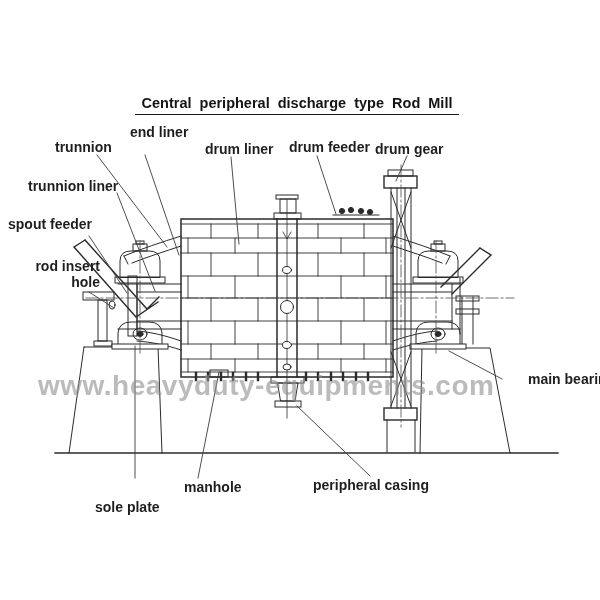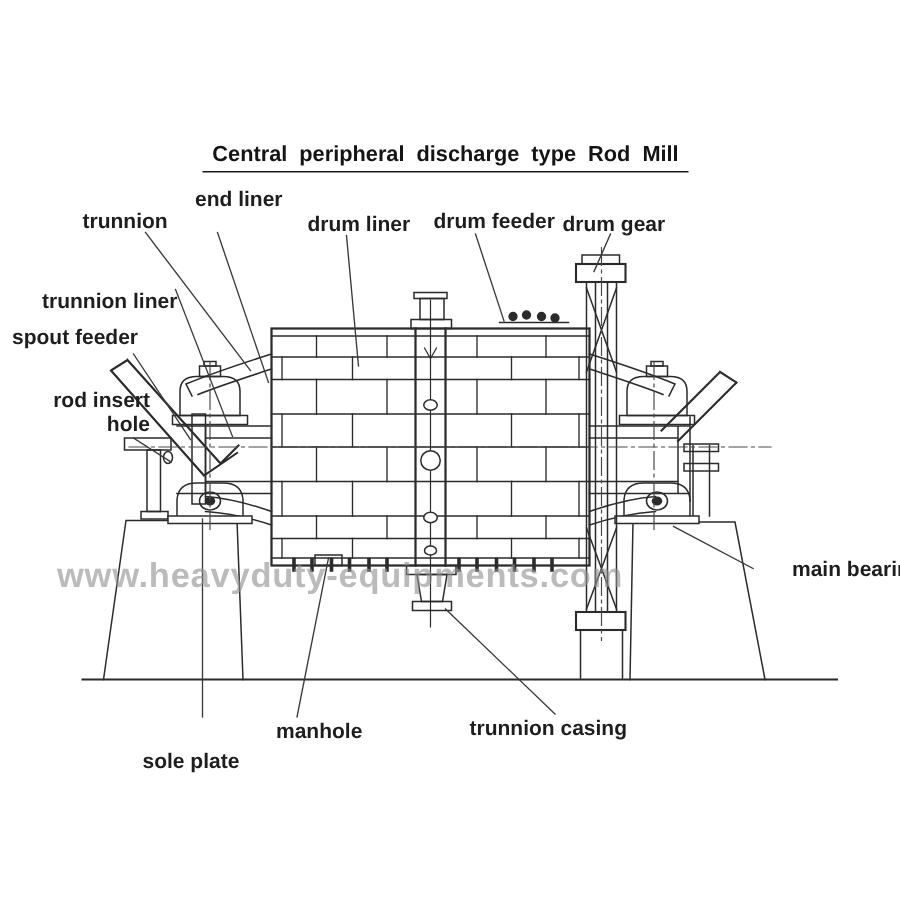--- a/index.html
+++ b/index.html
@@ -14,21 +14,21 @@
     line-height:16px;white-space:nowrap;
   }
   .lbl.wrap{white-space:normal;text-align:right;}
   .title{
     position:absolute;left:135px;top:95px;width:324px;text-align:center;
     font-size:14.5px;font-weight:bold;color:#141414;word-spacing:4px;
     border-bottom:1.6px solid #1a1a1a;padding-bottom:3px;white-space:nowrap;
   }
   .watermark{
     position:absolute;left:38px;top:370px;width:540px;
-    font-size:23px;font-weight:bold;letter-spacing:.5px;
+    font-size:28px;font-weight:bold;letter-spacing:.5px;
     color:#8f8f8f;opacity:.6;white-space:nowrap;pointer-events:none;
   }
 </style>
 </head>
 <body>
 
 <div class="page">
 
   <svg class="art" viewBox="0 0 600 600">
     <g stroke="#2b2b2b" fill="none" stroke-width="1" stroke-linecap="square">
@@ -166,23 +166,23 @@
     </g>
   </svg>
 
   <div class="title">Central peripheral discharge type Rod Mill</div>
 
   <div class="lbl" style="left:55px;top:139px">trunnion</div>
   <div class="lbl" style="left:130px;top:124px">end liner</div>
   <div class="lbl" style="left:205px;top:141px">drum liner</div>
   <div class="lbl" style="left:289px;top:139px">drum feeder</div>
   <div class="lbl" style="left:375px;top:141px">drum gear</div>
-  <div class="lbl" style="left:28px;top:192px">trunnion liner</div>
+  <div class="lbl" style="left:28px;top:178px">trunnion liner</div>
   <div class="lbl" style="left:8px;top:216px">spout feeder</div>
   <div class="lbl wrap" style="left:24px;top:258px;width:76px">rod insert hole</div>
   <div class="lbl" style="left:528px;top:371px">main bearing</div>
   <div class="lbl" style="left:95px;top:499px">sole plate</div>
   <div class="lbl" style="left:184px;top:479px">manhole</div>
-  <div class="lbl" style="left:313px;top:477px">trunnion casing</div>
+  <div class="lbl" style="left:313px;top:477px">peripheral casing</div>
 
   <div class="watermark">www.heavyduty-equipments.com</div>
 
 </div>
 
 </body></html>

